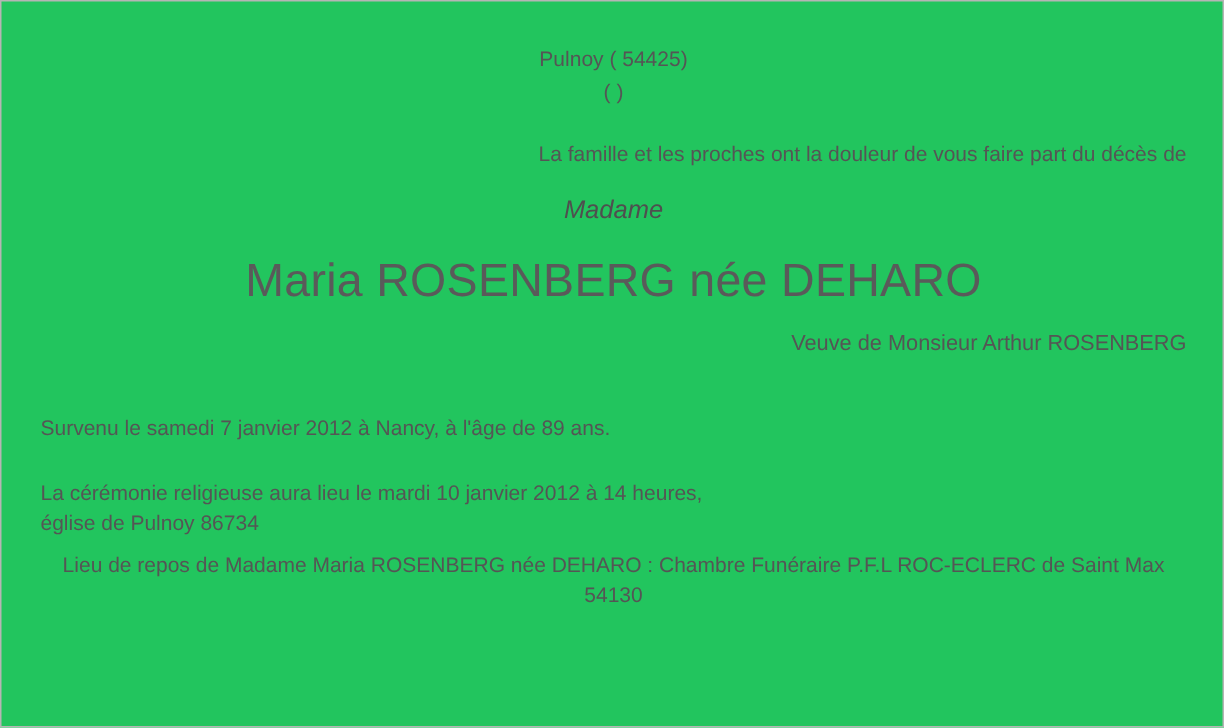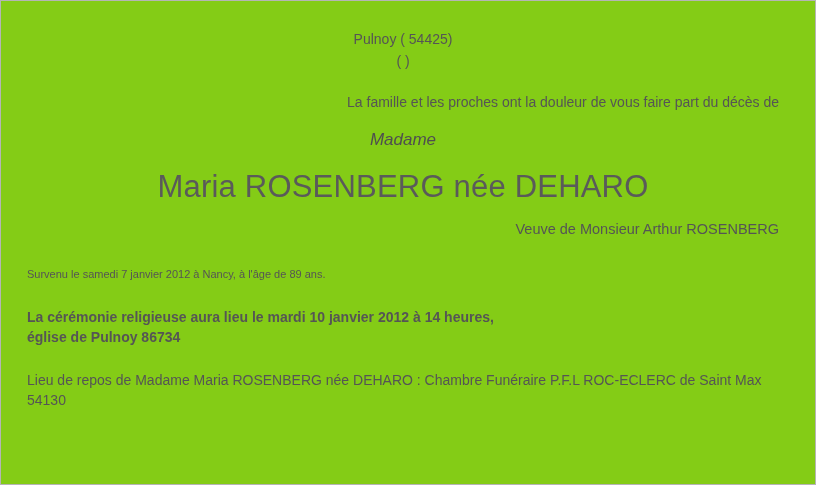--- a/index.html
+++ b/index.html
@@ -9,23 +9,23 @@
   body {
     width: 816px;
     height: 485px;
     background: #ffffff;
     font-family: "Liberation Sans", sans-serif;
   }
   .notice-card {
     box-sizing: border-box;
     width: 816px;
     height: 485px;
-    background: #84cc16;
+    background: #22c55e;
     border: 1px solid #b5b5b5;
-    padding: 22px 36px 0 26px;
+    padding: 22px 24px 0 26px;
     color: #4a4a4a;
   }
   .line {
     font-size: 14px;
     line-height: 20px;
     color: #555555;
   }
   .centered {
     text-align: center;
   }
@@ -56,34 +56,34 @@
     font-size: 31px;
     color: #5a5a5a;
     letter-spacing: 0.2px;
   }
   .row-spouse {
     margin-top: 22px;
     font-size: 14.5px;
     text-align: right;
   }
   .row-death {
-    margin-top: 25px;
-    font-size: 11px;
+    margin-top: 36px;
+    font-size: 14px;
   }
   .row-ceremony {
     margin-top: 23px;
     font-size: 14px;
-    font-weight: bold;
   }
   .row-ceremony .second {
     display: block;
   }
   .row-rest {
-    margin-top: 23px;
+    margin-top: 8px;
     font-size: 14px;
+    text-align: center;
   }
   .row-thanks {
     margin-top: 25px;
     font-size: 14px;
   }
 </style>
 </head>
 <body>
 
 <div class="notice-card">

